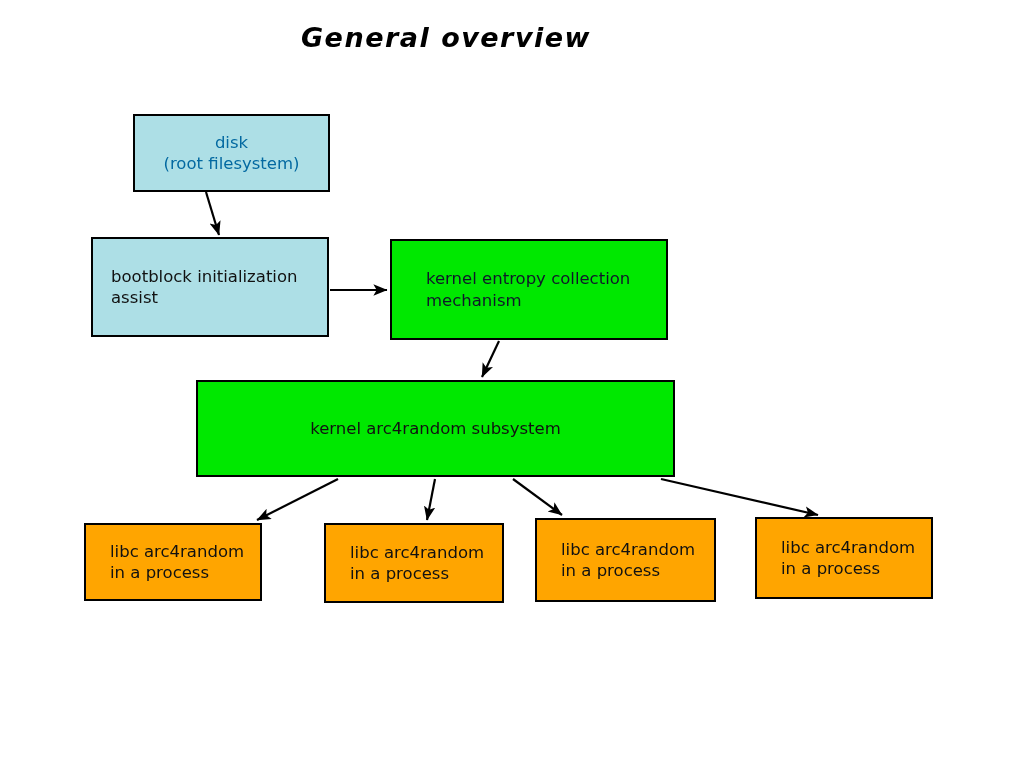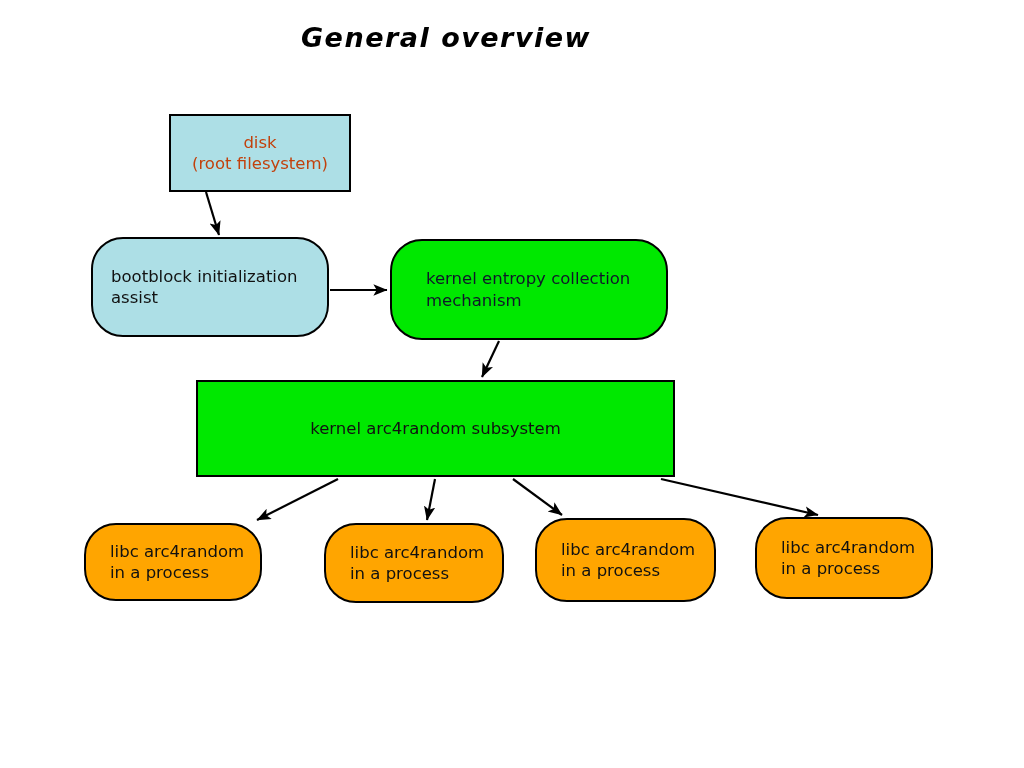--- a/index.html
+++ b/index.html
@@ -37,21 +37,20 @@
     font-size: 16.5px;
     line-height: 1.28;
     display: flex;
     flex-direction: column;
     justify-content: center;
     white-space: pre-line;
   }
   .node.align-left {
     align-items: flex-end;
     text-align: left;
-    border-radius: 32px;
   }
   .node.align-center {
     align-items: center;
     text-align: center;
   }
   .node .label {
     display: block;
     width: 100%;
     white-space: pre-line;
   }
@@ -87,21 +86,21 @@
         <line class="edge-line" x1="330" y1="290" x2="387" y2="290" marker-end="url(#arrowhead)"></line>
         <line class="edge-line" x1="499" y1="341" x2="482" y2="377" marker-end="url(#arrowhead)"></line>
         <line class="edge-line" x1="338" y1="479" x2="257" y2="520" marker-end="url(#arrowhead)"></line>
         <line class="edge-line" x1="435" y1="479" x2="427" y2="520" marker-end="url(#arrowhead)"></line>
         <line class="edge-line" x1="513" y1="479" x2="562" y2="515" marker-end="url(#arrowhead)"></line>
         <line class="edge-line" x1="661" y1="479" x2="818" y2="515" marker-end="url(#arrowhead)"></line>
       </g>
   </svg>
 
   <div id="node-layer">
-      <div class="node align-center" style="left: 133px; top: 114px; width: 182px; height: 78px; background: rgb(173, 223, 230); border-color: rgb(0, 0, 0); color: #c2410c; margin-left: 36px;"><span class="label">disk
+      <div class="node align-center" style="left: 133px; top: 114px; width: 197px; height: 78px; background: rgb(173, 223, 230); border-color: rgb(0, 0, 0); color: #0369a1;"><span class="label">disk
 (root filesystem)</span></div>
       <div class="node align-left" style="left: 91px; top: 237px; width: 238px; height: 100px; background: rgb(173, 223, 230); border-color: rgb(0, 0, 0); color: rgb(17, 17, 17); padding-left: 18px;"><span class="label">bootblock initialization
 assist</span></div>
       <div class="node align-left" style="left: 390px; top: 239px; width: 278px; height: 101px; background: rgb(0, 232, 0); border-color: rgb(0, 0, 0); color: #0f172a; padding-left: 34px;"><span class="label">kernel entropy collection
 mechanism</span></div>
       <div class="node align-center" style="left: 196px; top: 380px; width: 479px; height: 97px; background: rgb(0, 232, 0); border-color: rgb(0, 0, 0); color: rgb(17, 17, 17); align-items: flex-end;"><span class="label">kernel arc4random subsystem</span></div>
       <div class="node align-left" style="left: 84px; top: 523px; width: 178px; height: 78px; background: rgb(255, 165, 0); border-color: rgb(0, 0, 0); color: rgb(17, 17, 17); padding-left: 24px;"><span class="label">libc arc4random
 in a process</span></div>
       <div class="node align-left" style="left: 324px; top: 523px; width: 180px; height: 80px; background: rgb(255, 165, 0); border-color: rgb(0, 0, 0); color: rgb(17, 17, 17); padding-left: 24px;"><span class="label">libc arc4random
 in a process</span></div>

